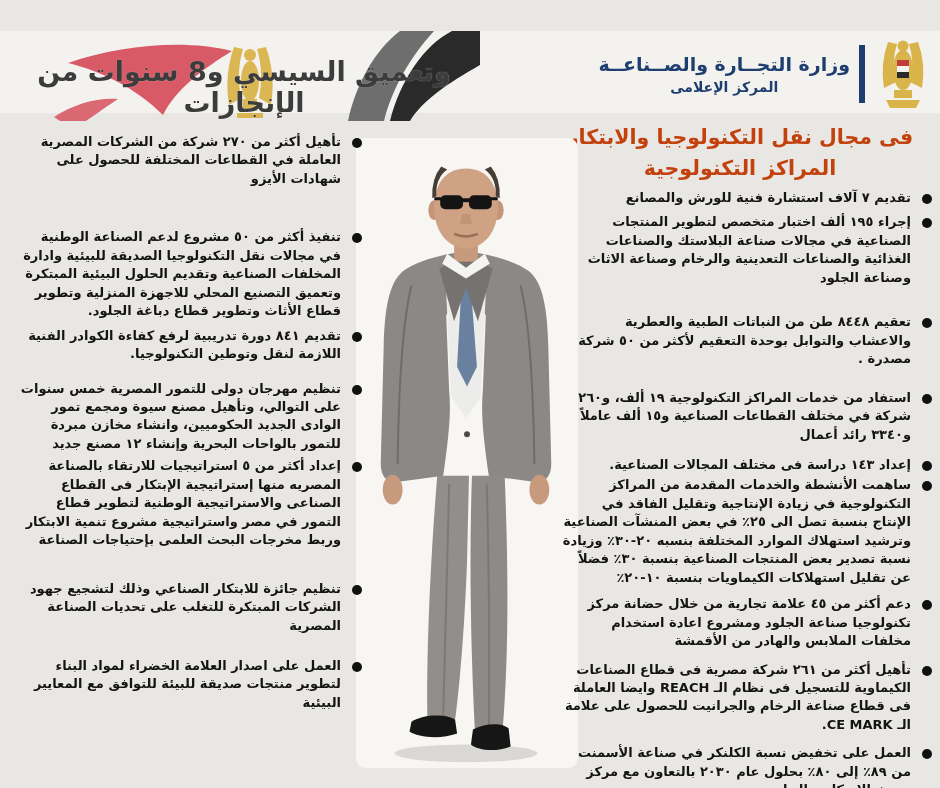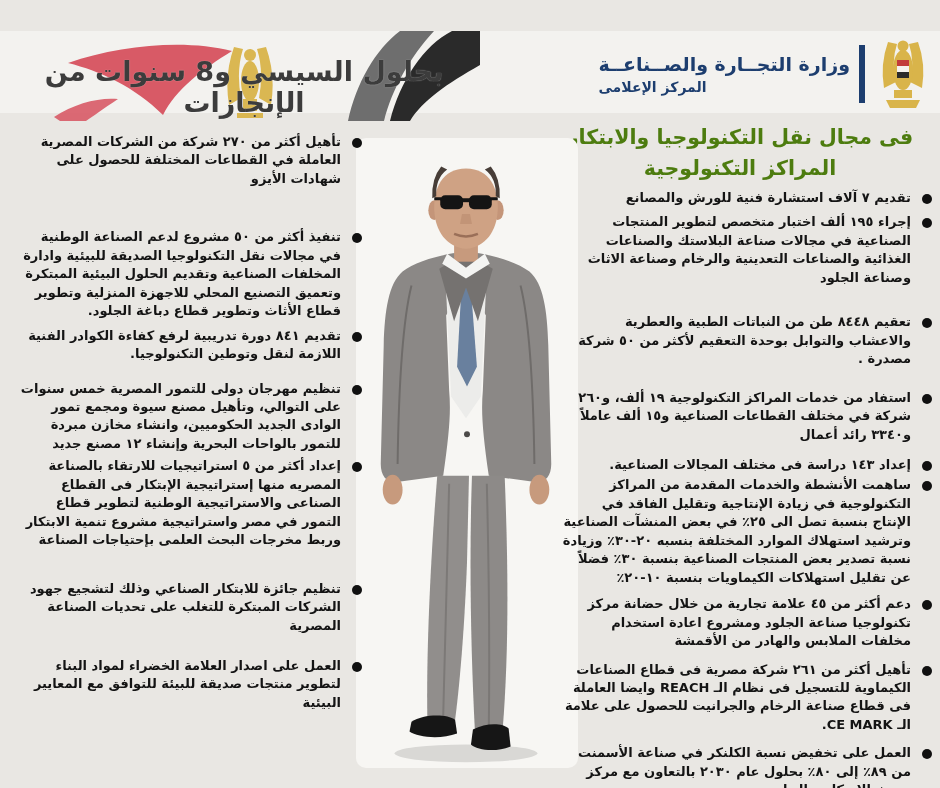--- a/index.html
+++ b/index.html
@@ -7,30 +7,30 @@
   .page{position:relative;width:940px;height:788px;background:#e9e7e3;overflow:hidden;}
 
   
   .banner-strip{position:absolute;top:31px;left:0;width:940px;height:82px;background:#f3f2ef;}
   .flag-art{position:absolute;top:31px;left:0;width:480px;height:90px;}
   .banner-title{position:absolute;top:56px;left:18px;width:452px;direction:rtl;text-align:center;
     font-size:27px;font-weight:bold;color:#3c3c3c;letter-spacing:-0.5px;text-shadow:0 0 1px rgba(255,255,255,.6);}
 
   
   .ministry{position:absolute;top:36px;right:8px;display:flex;flex-direction:row;align-items:center;gap:9px;}
-  .m-text{display:flex;flex-direction:column;align-items:flex-start;}
+  .m-text{display:flex;flex-direction:column;align-items:center;}
   .m-ar{font-size:19px;font-weight:bold;color:#1d3e6f;direction:rtl;line-height:1.2;}
   .m-en{font-size:16.5px;font-weight:bold;color:#111;line-height:1.25;}
   .m-sub{font-size:14px;font-weight:bold;color:#1d3e6f;direction:rtl;margin-top:3px;}
   .blue-bar{width:6px;height:58px;background:#1d3e6f;}
   .m-eagle{width:58px;height:76px;}
 
   
   .heading{position:absolute;top:122px;right:6px;width:388px;text-align:center;direction:rtl;
-    color:#4d7c0f;font-weight:bold;font-size:20.5px;line-height:1.5;}
+    color:#c2410c;font-weight:bold;font-size:20.5px;line-height:1.5;}
 
   
   .photo-bg{position:absolute;left:356px;top:138px;width:222px;height:630px;background:#f7f6f3;border-radius:10px;}
   .figure{position:absolute;left:352px;top:136px;width:228px;height:636px;}
 
   
   .col{position:absolute;direction:rtl;}
   .col-right{top:189px;right:8px;width:372px;}
   .col-left{top:133px;left:16px;width:346px;}
   .item{display:flex;gap:11px;align-items:flex-start;}
@@ -53,21 +53,21 @@
       <ellipse cx="250" cy="50" rx="9" ry="20"></ellipse>
       <circle cx="250" cy="24" r="6"></circle>
       <path d="M250,18 l6,4 -6,3 Z"></path>
       <rect x="243" y="68" width="14" height="12"></rect>
       <rect x="237" y="82" width="26" height="5"></rect>
     </g>
     <path d="M348,90 C356,52 376,18 400,0 L434,0 C410,26 392,58 384,90 Z" fill="#6e6e6e"></path>
     <path d="M390,90 C400,50 424,14 452,0 L480,0 L480,34 C448,52 422,70 410,90 Z" fill="#2a2a2a"></path>
   </svg>
 
-  <div class="banner-title">بحلول السيسي و8 سنوات من الإنجازات</div>
+  <div class="banner-title">وتعميق السيسي و8 سنوات من الإنجازات</div>
 
   <div class="ministry">
     <div class="m-text">
       <div class="m-ar">وزارة التجــارة والصــناعــة</div>
       <div class="m-sub">المركز الإعلامى</div>
     </div>
     <div class="blue-bar"></div>
     <svg class="m-eagle" viewBox="0 0 58 76">
       <g fill="#d9b44a">
         <path d="M14,6 Q6,28 10,52 L22,46 Q17,26 23,8 Z"></path>

